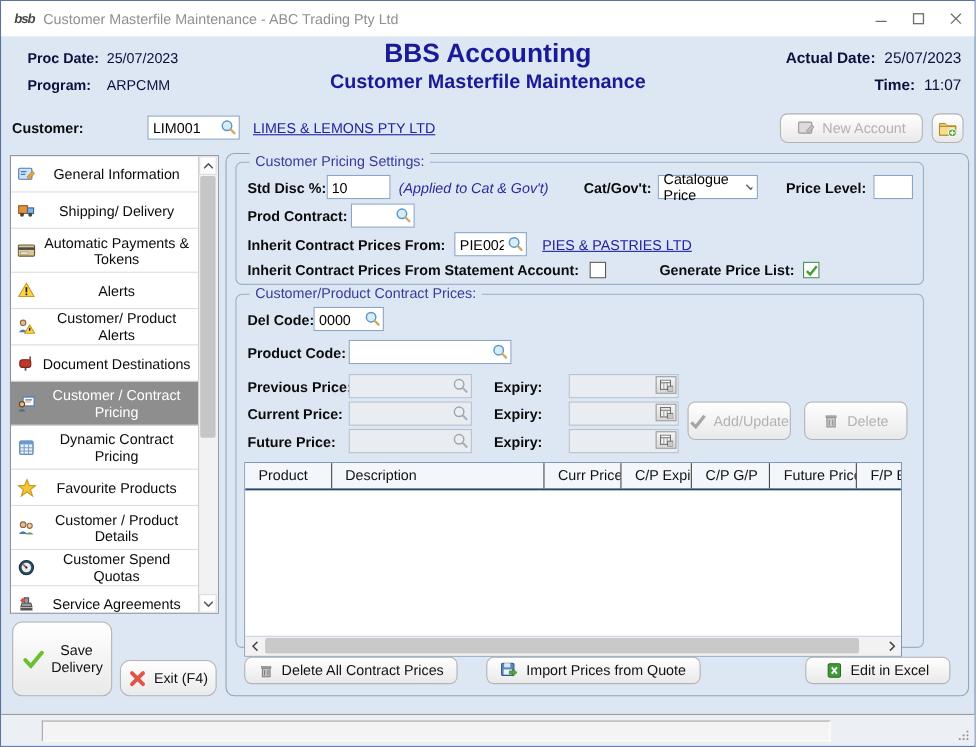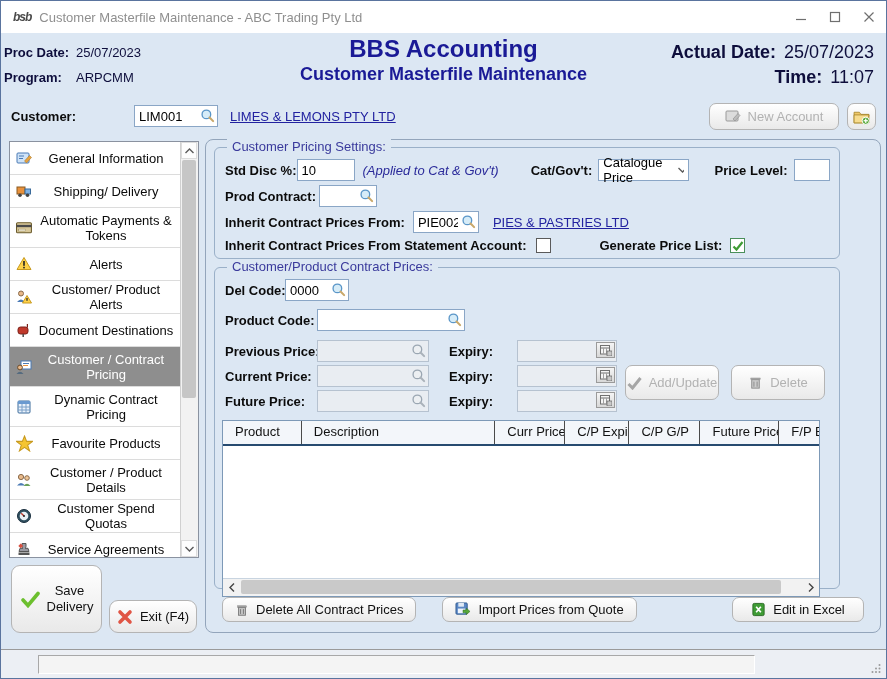--- a/index.html
+++ b/index.html
@@ -6,23 +6,23 @@
   body{width:887px;height:679px;font-family:"Liberation Sans",sans-serif;background:#fff;}
   .window{position:relative;width:885px;height:677px;border:1px solid #5a749e;background:#dce7f3;overflow:hidden;}
   
   .titlebar{position:absolute;top:0;left:0;right:0;height:32px;background:#fff;display:flex;align-items:center;}
   .logo{font-weight:bold;font-style:italic;font-size:12px;color:#4a4a4a;margin:0 8px 0 12px;letter-spacing:-1px;}
   .wtitle{font-size:13px;color:#8f8f8f;}
   .wcontrols{margin-left:auto;display:flex;}
   .wbtn{width:34px;height:28px;display:flex;align-items:center;justify-content:center;}
   
   .header{position:absolute;top:32px;left:0;right:0;height:62px;}
-  .hl{position:absolute;left:3px;top:7px;font-size:13px;color:#0e0e3c;line-height:25px;}
+  .hl{position:absolute;left:24px;top:7px;font-size:13px;color:#0e0e3c;line-height:25px;}
   .hl b{display:inline-block;min-width:72px;}
-  .hr{position:absolute;right:12px;top:7px;font-size:18px;color:#0e0e3c;line-height:25px;text-align:right;}
+  .hr{position:absolute;right:12px;top:7px;font-size:14px;color:#0e0e3c;line-height:25px;text-align:right;}
   .hr b{margin-right:8px;}
   .hc{position:absolute;left:0;right:0;top:2px;text-align:center;color:#1a1a96;}
   .hc .t1{font-size:24px;font-weight:bold;}
   .hc .t2{font-size:18px;font-weight:bold;margin-top:1px;}
   
   .custrow{position:absolute;top:100px;left:10px;right:10px;height:30px;display:flex;align-items:center;}
   .lbl{font-size:13px;font-weight:bold;color:#0b0b0b;white-space:nowrap;}
   .inp{height:22px;border:1px solid #8aa6c6;background:#fff;font-family:"Liberation Sans",sans-serif;font-size:13px;padding:0 4px;box-sizing:border-box;}
   .inpwrap{position:relative;display:inline-block;}
   .inpwrap .mag{position:absolute;right:3px;top:3px;}

